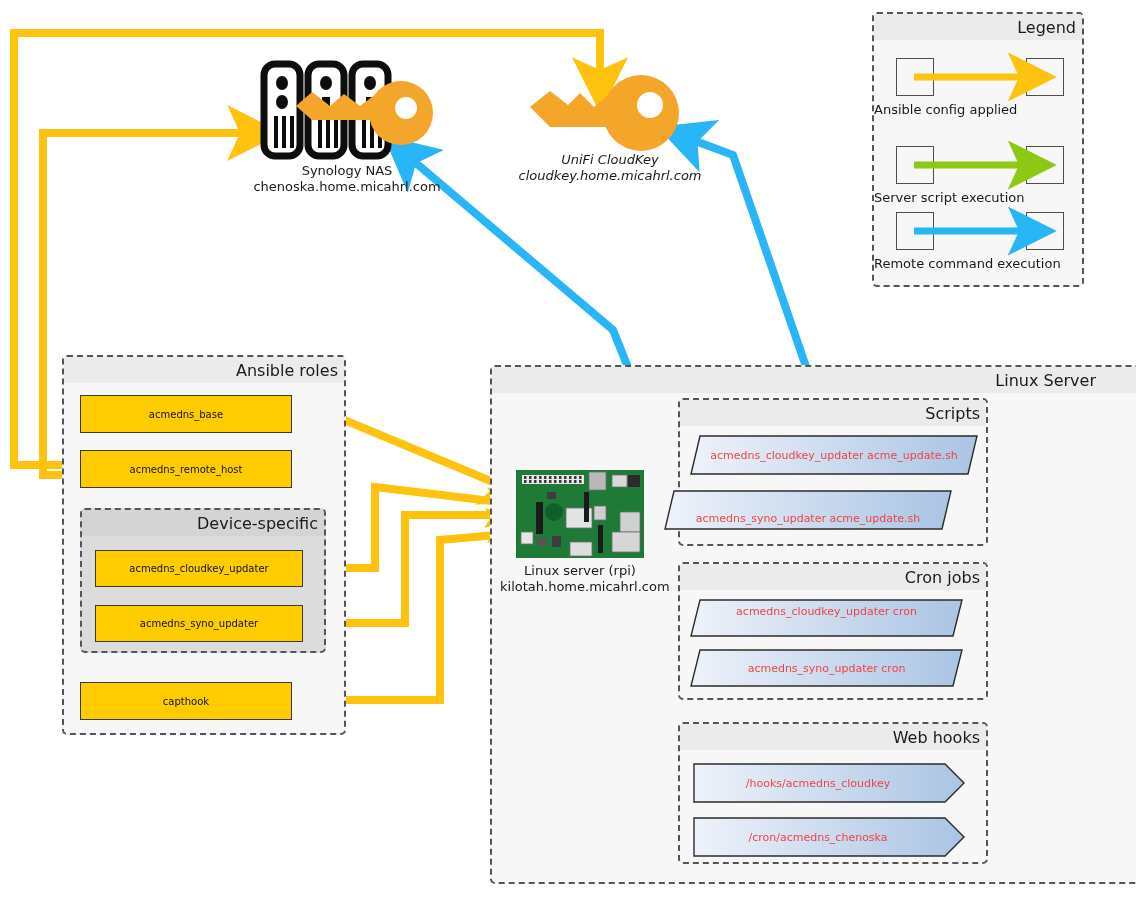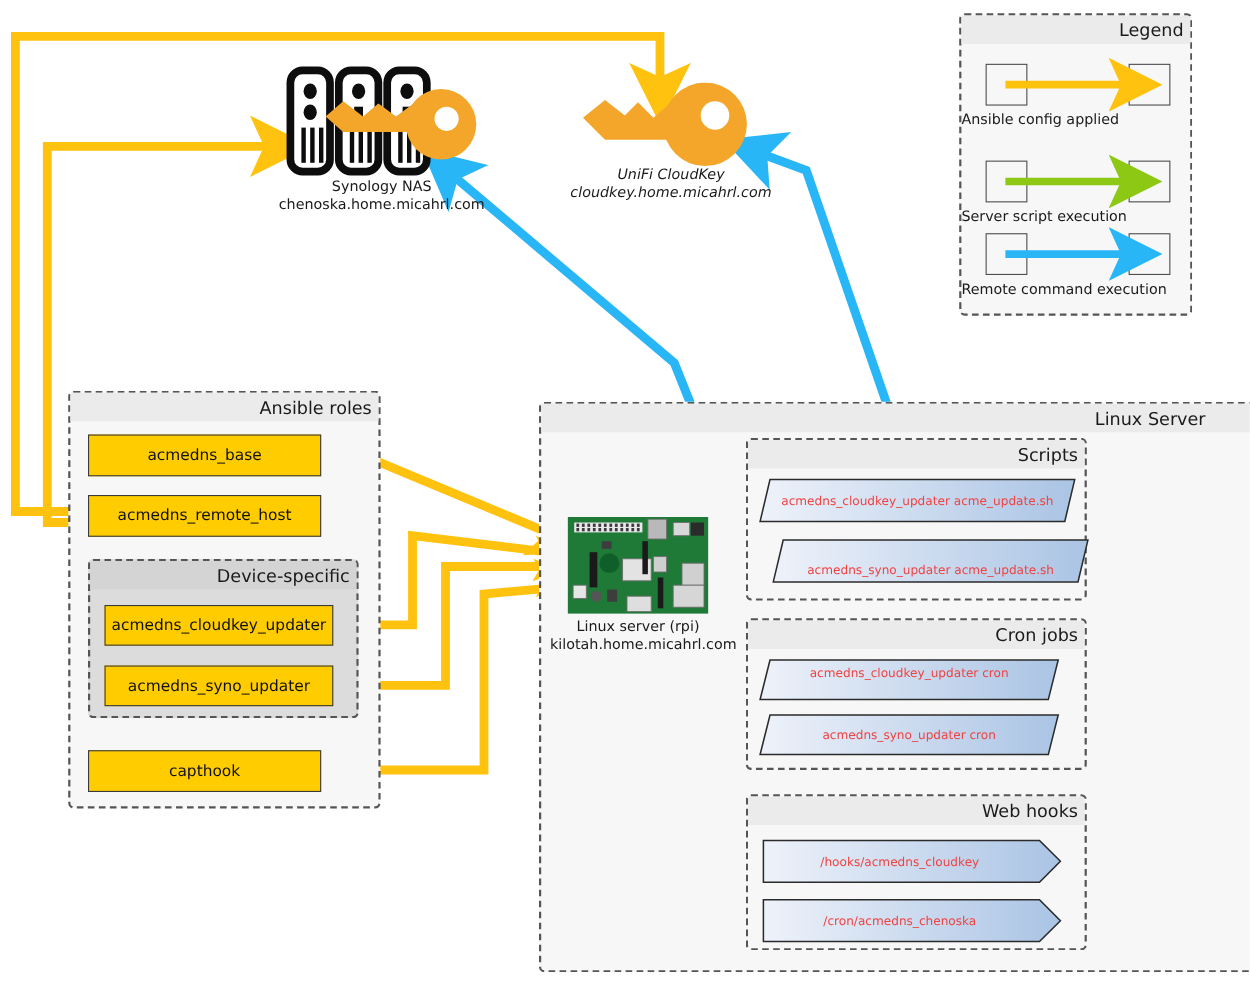--- a/index.html
+++ b/index.html
@@ -16,21 +16,21 @@
            background:#ebebeb;border-radius:3px 3px 0 0;
            display:flex;align-items:center;justify-content:flex-end;
            padding-right:6px;box-sizing:border-box;
            font-size:16px;color:#1a1a1a;white-space:nowrap;overflow:visible;}
   .cluster.inner{background:#dcdcdc;}
   .cluster.inner > .chead{background:#d4d4d4;}
 
   
   .rolebox{position:absolute;background:#FFCC00;border:1.4px solid #3a3a3a;
            display:flex;align-items:center;justify-content:center;
-           font-size:14px;color:#111;box-sizing:border-box;white-space:nowrap;}
+           font-size:10px;color:#111;box-sizing:border-box;white-space:nowrap;}
 
   
   .nodewrap{position:absolute;}
   .nodewrap svg{position:absolute;left:0;top:0;overflow:visible;}
   .nodewrap .nlabel{position:absolute;left:0;top:0;right:0;bottom:0;
            display:flex;align-items:center;justify-content:center;
            font-size:11px;color:#ef4444;white-space:nowrap;pointer-events:none;}
 
   
   .devlabel{position:absolute;text-align:center;font-size:13px;color:#1a1a1a;
@@ -269,21 +269,21 @@
 
   <div class="cluster" style="left:678px;top:398px;width:310px;height:148px;">
     <div class="chead">Scripts</div>
   </div>
   <div class="nodewrap" style="left:690px;top:435px;width:288px;height:40px;">
     <svg width="288" height="40" viewBox="0 0 288 40">
       <path d="M10,1 L287,1 L278,39 L1,39 Z" fill="url(#nodegrad)" stroke="#2b2b2b" stroke-width="1.4"></path>
     </svg>
     <div class="nlabel">acmedns_cloudkey_updater acme_update.sh</div>
   </div>
-  <div class="nodewrap" style="left:702px;top:490px;width:288px;height:57px;text-decoration:underline;">
+  <div class="nodewrap" style="left:664px;top:490px;width:288px;height:57px;text-decoration:underline;">
     <svg width="288" height="40" viewBox="0 0 288 40">
       <path d="M10,1 L287,1 L278,39 L1,39 Z" fill="url(#nodegrad)" stroke="#2b2b2b" stroke-width="1.4"></path>
     </svg>
     <div class="nlabel">acmedns_syno_updater acme_update.sh</div>
   </div>
 
   <div class="cluster" style="left:678px;top:562px;width:310px;height:138px;">
     <div class="chead">Cron jobs</div>
   </div>
   <div class="nodewrap" style="left:690px;top:599px;width:273px;height:24px;">

